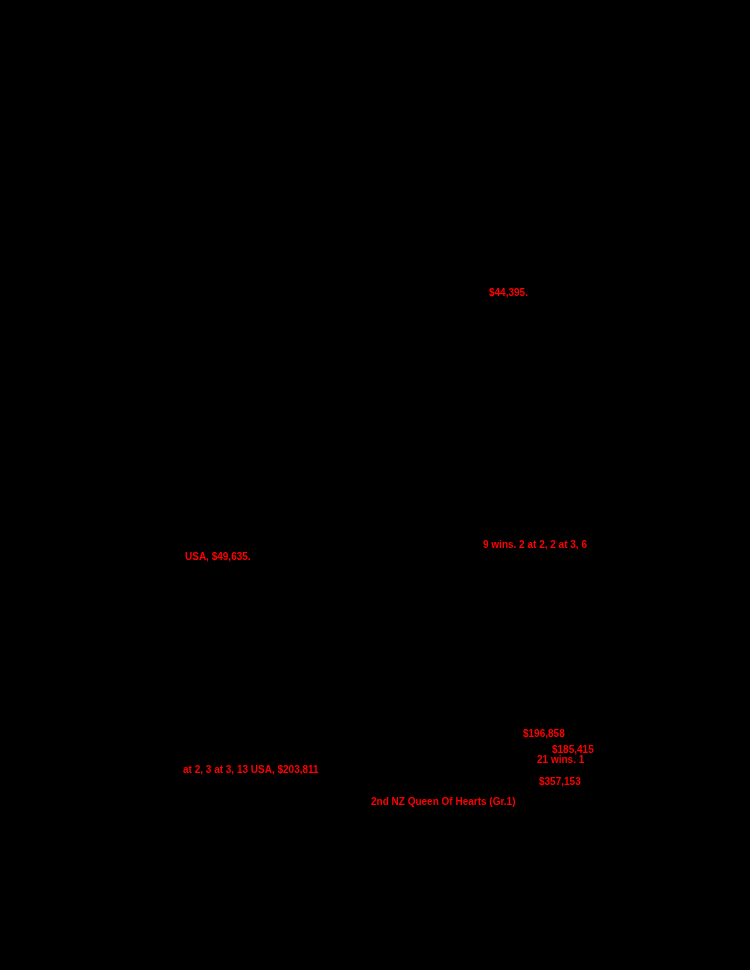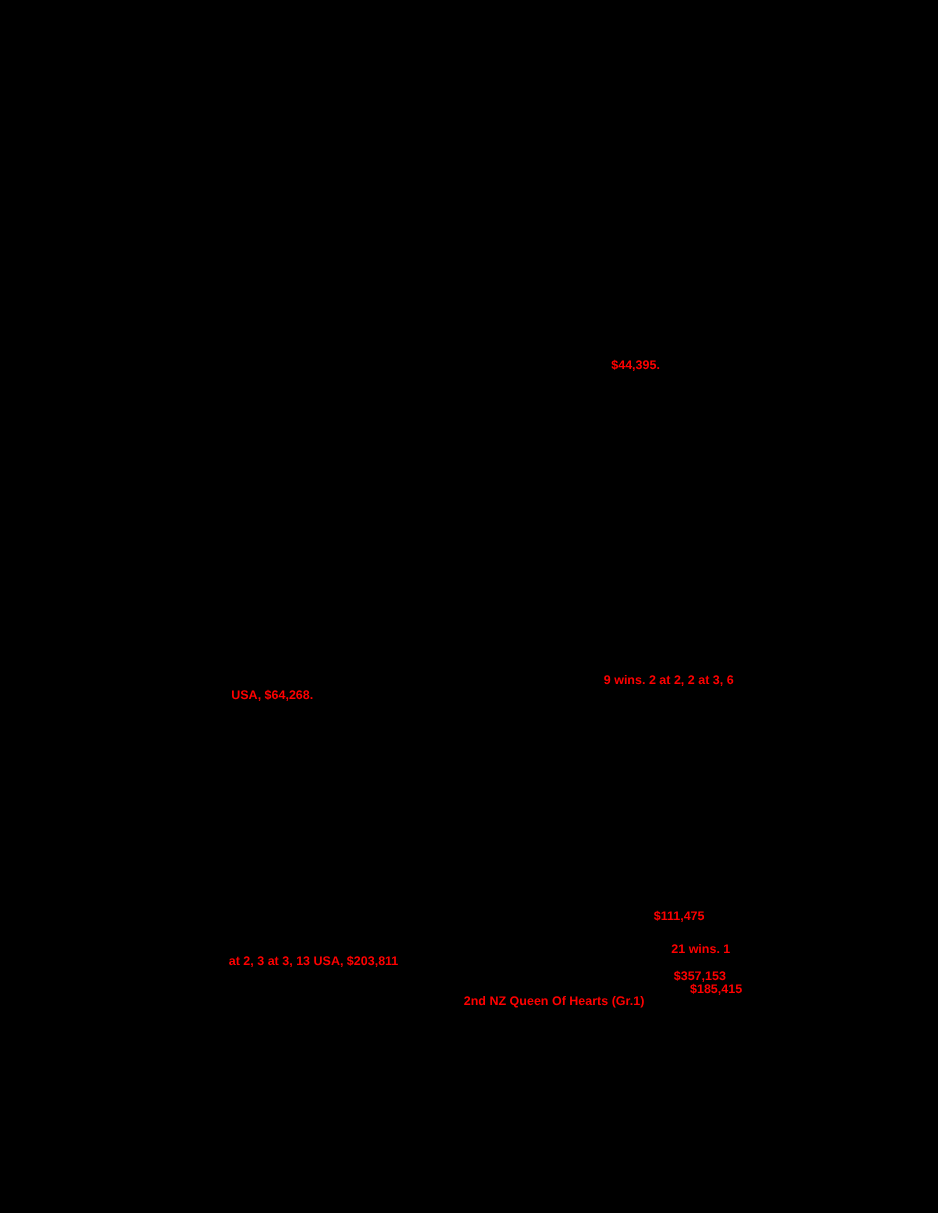--- a/index.html
+++ b/index.html
@@ -23,29 +23,29 @@
     line-height: 11px;
     white-space: nowrap;
   }
   .f1 { left: 489px; top: 287px; }
   .f2 { left: 483px; top: 539px; text-align: right; }
   .f3 { left: 185px; top: 551px; }
   .f4 { left: 523px; top: 728px; }
   .f5 { left: 537px; top: 754px; }
   .f6 { left: 183px; top: 764px; }
   .f7 { left: 539px; top: 776px; }
-  .f8 { left: 552px; top: 786px; }
+  .f8 { left: 552px; top: 744px; }
   .f9 { left: 371px; top: 796px; }
 </style>
 </head>
 <body>
 
 <div class="page">
   <span class="red-frag f1">$44,395.</span>
   <span class="red-frag f2">9 wins. 2 at 2, 2 at 3, 6</span>
-  <span class="red-frag f3">USA, $64,268.</span>
-  <span class="red-frag f4">$111,475</span>
+  <span class="red-frag f3">USA, $49,635.</span>
+  <span class="red-frag f4">$196,858</span>
   <span class="red-frag f5">21 wins. 1</span>
   <span class="red-frag f6">at 2, 3 at 3, 13 USA, $203,811</span>
   <span class="red-frag f7">$357,153</span>
   <span class="red-frag f8">$185,415</span>
   <span class="red-frag f9">2nd NZ Queen Of Hearts (Gr.1)</span>
 </div>
 
 </body></html>

